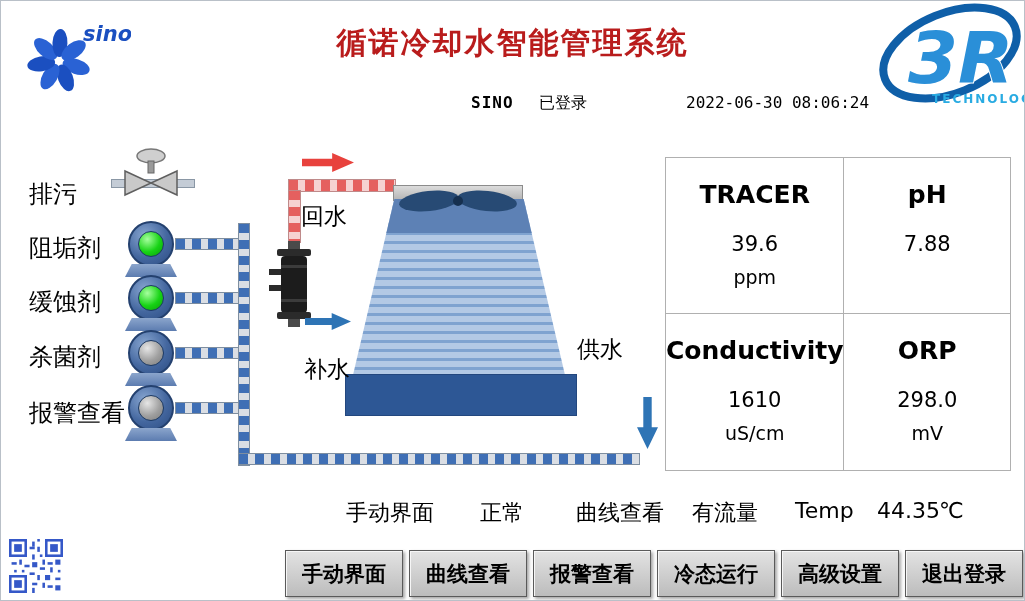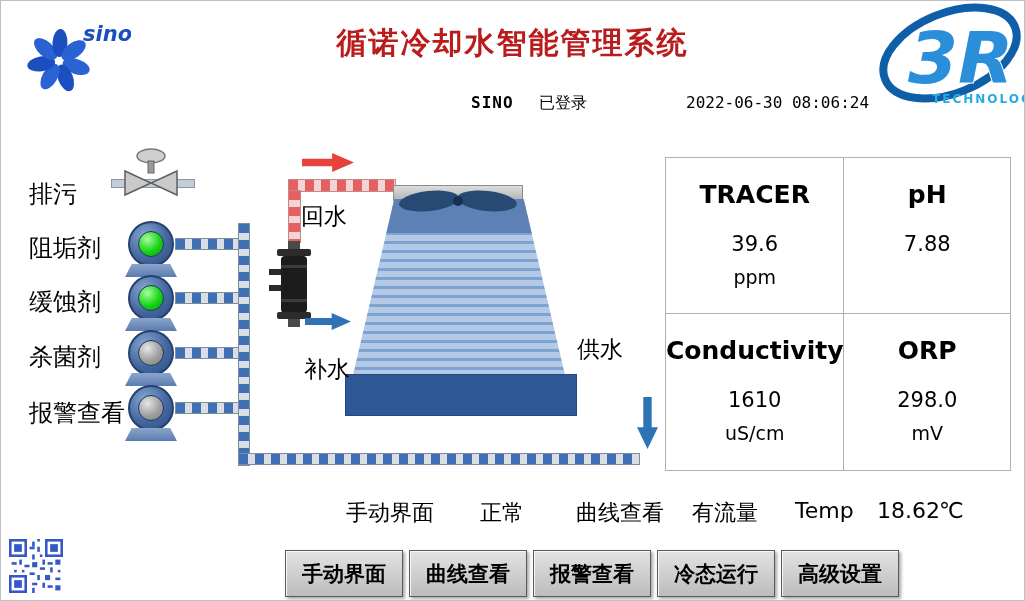--- a/index.html
+++ b/index.html
@@ -204,21 +204,21 @@
       <div class="r-unit">mV</div>
     </div>
   </div>
 
   <div class="bstat">
     <span style="left:345px">手动界面</span>
     <span style="left:479px">正常</span>
     <span style="left:575px">曲线查看</span>
     <span style="left:691px">有流量</span>
     <span style="left:794px">Temp</span>
-    <span style="left:876px">18.62</span>
+    <span style="left:876px">44.35</span>
     <span style="left:938px">℃</span>
   </div>
 
   <svg class="abs" style="left:8px;top:537px" width="54" height="56" viewBox="0 0 21 21">
     <g fill="#3558c8">
       <rect x="0" y="0" width="7" height="7"></rect>
         <rect x="1" y="1" width="5" height="5" fill="#fff"></rect>
         <rect x="2" y="2" width="3" height="3"></rect>
       <rect x="14" y="0" width="7" height="7"></rect>
         <rect x="15" y="1" width="5" height="5" fill="#fff"></rect>
@@ -255,15 +255,16 @@
       <rect x="9" y="19" width="1" height="2"></rect>
     </g>
   </svg>
 
   <div class="nav">
     <button>手动界面</button>
     <button>曲线查看</button>
     <button>报警查看</button>
     <button>冷态运行</button>
     <button>高级设置</button>
+    <button>退出登录</button>
   </div>
 
 </div>
 
 </body></html>

